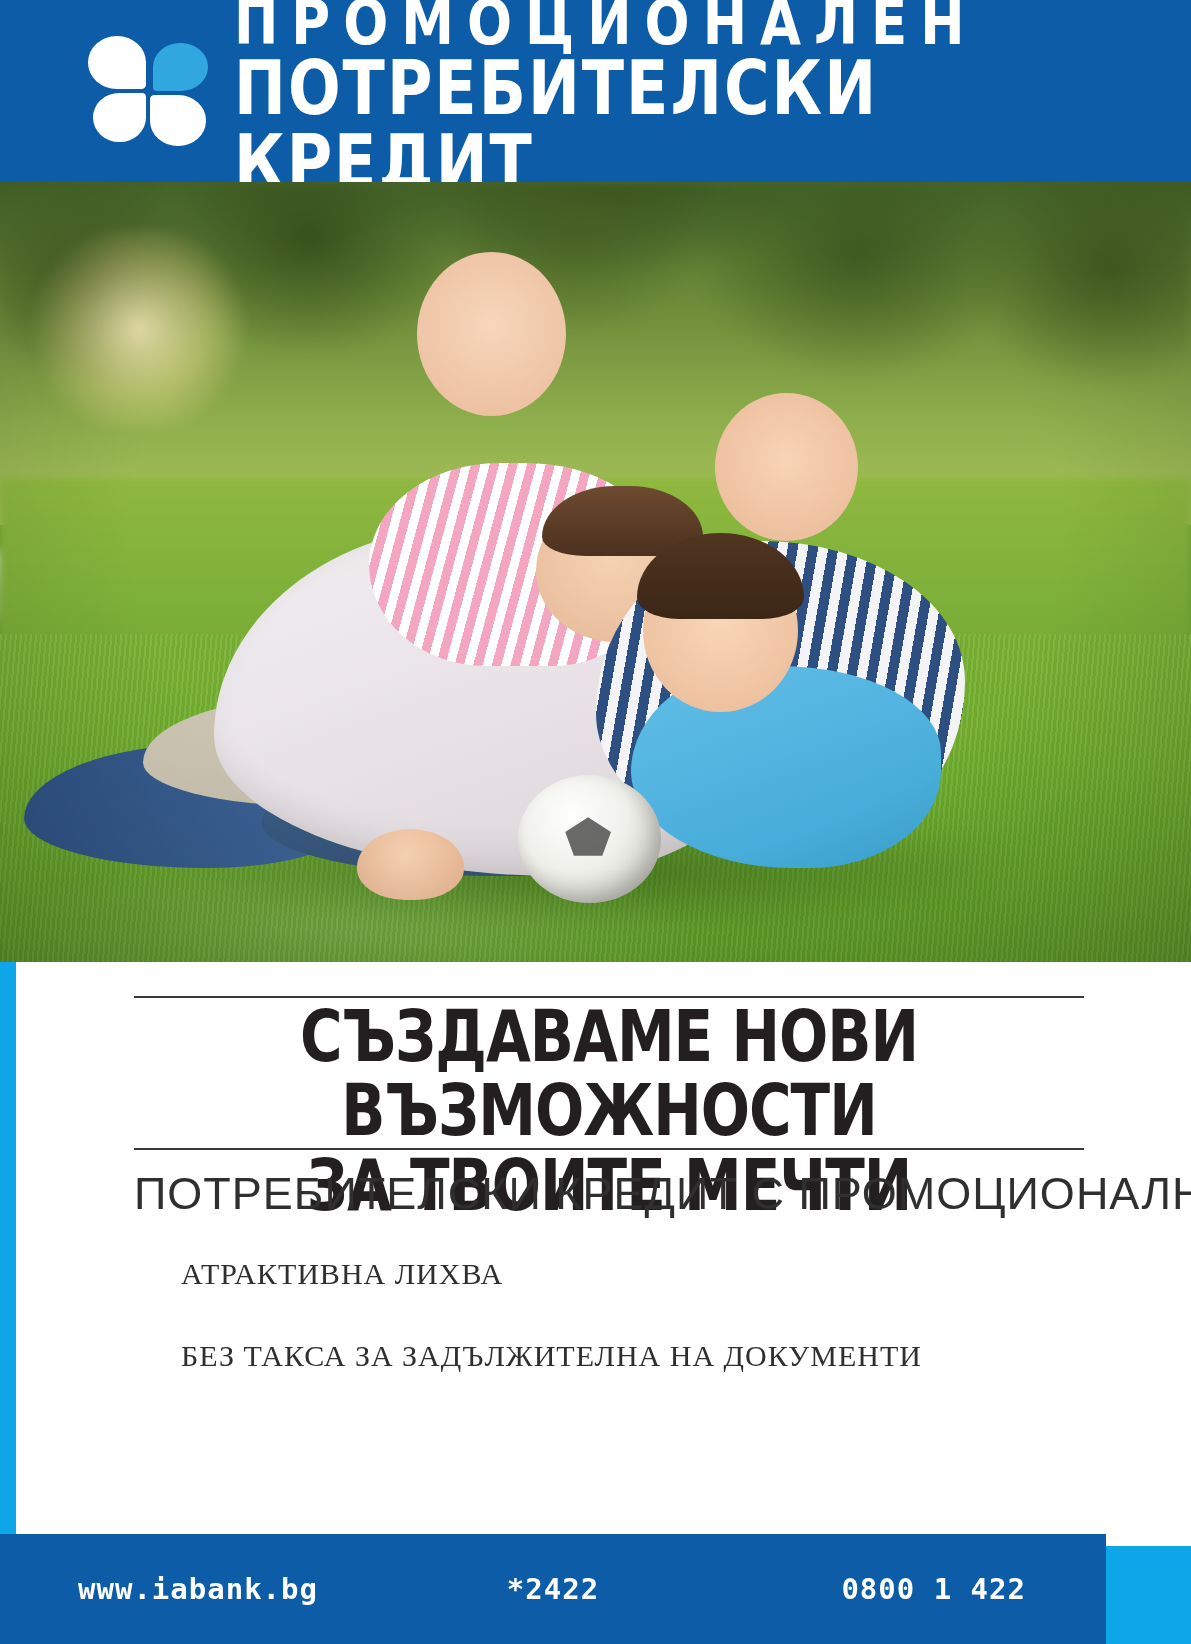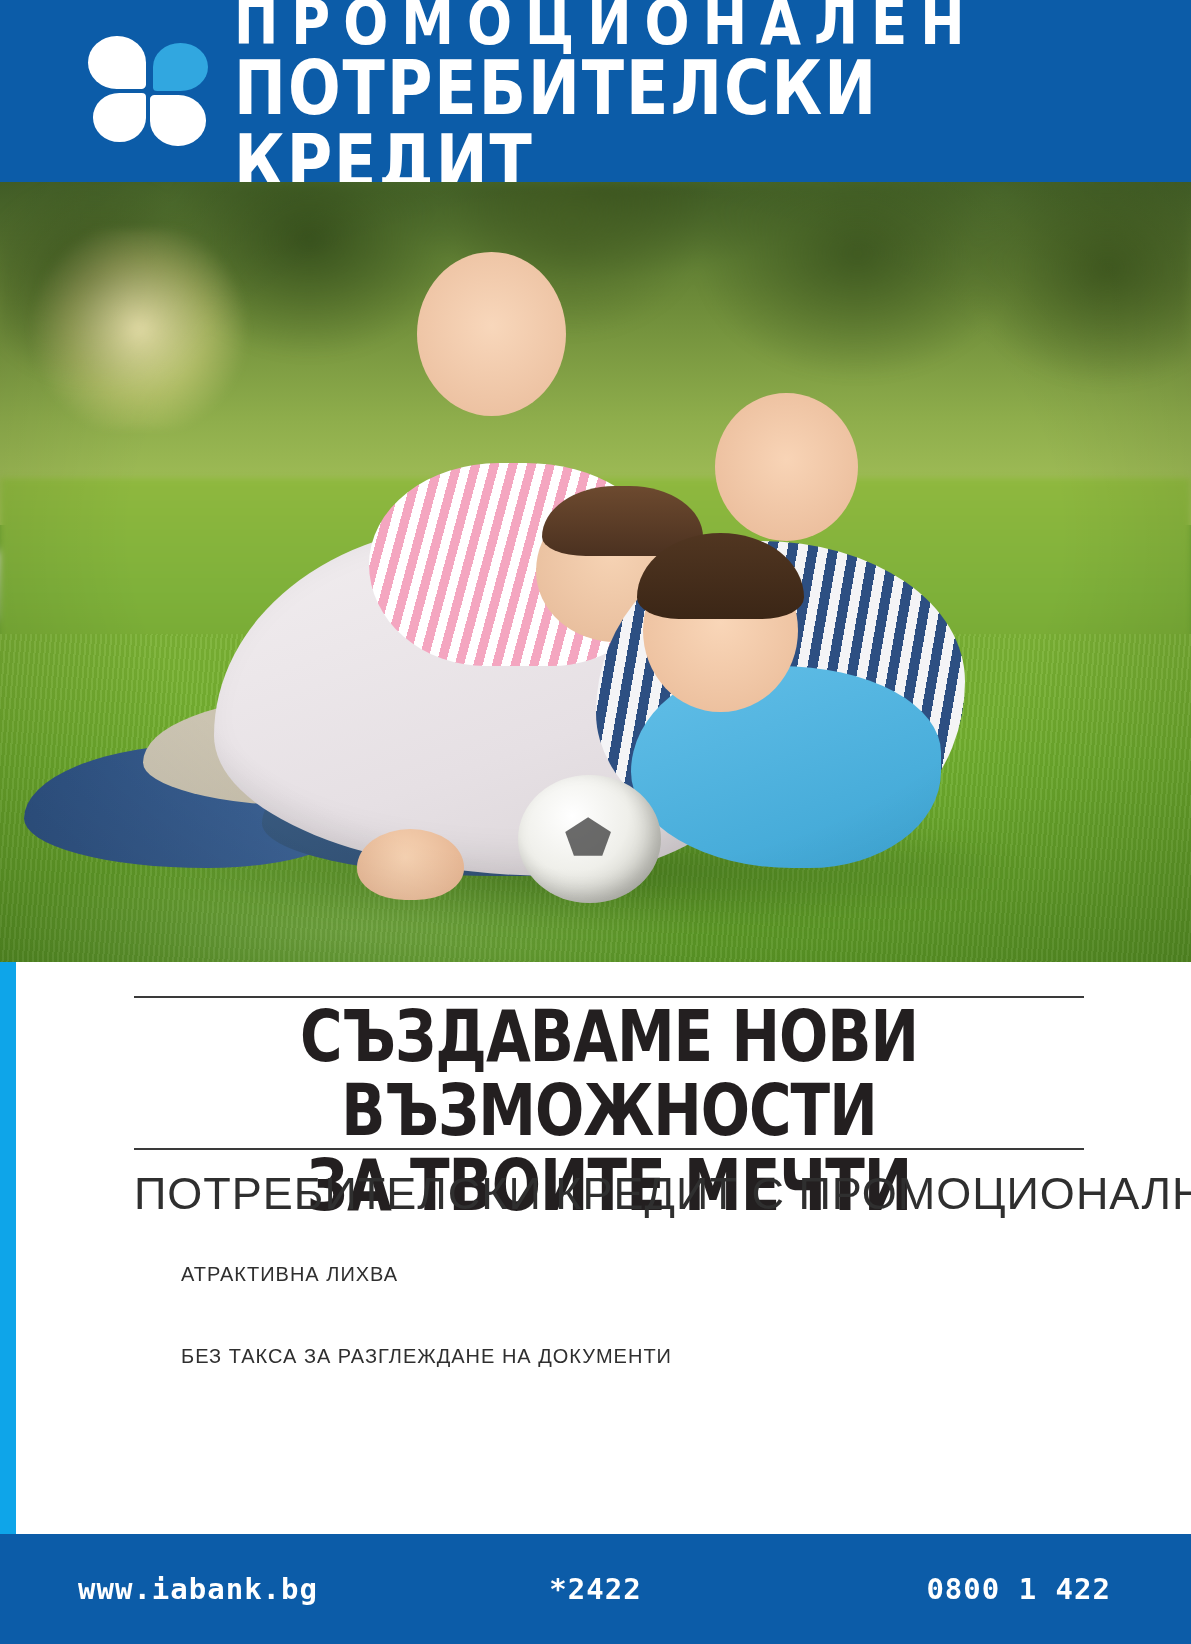--- a/index.html
+++ b/index.html
@@ -339,32 +339,32 @@
   }
   .bullet-icon {
     width: 28px;
     height: 28px;
     flex: none;
     margin-right: 19px;
     position: relative;
   }
   .bullet-text {
     color: #2f2f2f;
-    font-family: Liberation Sans, sans-serif;
-    font-size: 20px;
+    font-family: Liberation Serif, serif;
+    font-size: 30px;
     letter-spacing: 1px;
     white-space: nowrap;
   }
 
   
   .footer {
     position: absolute;
     left: 0;
     top: 1534px;
-    width: 1191px;
+    width: 1106px;
     height: 110px;
     background: #0c5ca8;
     display: flex;
     align-items: center;
   }
   .footer-item {
     color: #ffffff;
     font-family: "DejaVu Sans Mono", monospace;
     font-weight: bold;
     font-size: 29px;
@@ -471,21 +471,21 @@
         </span>
         <span class="bullet-text">АТРАКТИВНА ЛИХВА</span>
       </div>
 
       <div class="bullet">
         <span class="bullet-icon">
           <span class="mark">
             <span class="q1"></span><span class="q2"></span><span class="q3"></span><span class="q4"></span>
           </span>
         </span>
-        <span class="bullet-text">БЕЗ ТАКСА ЗА РАЗГЛЕЖДАНЕ НА ДОКУМЕНТИ</span>
+        <span class="bullet-text">БЕЗ ТАКСА ЗА ЗАДЪЛЖИТЕЛНА НА ДОКУМЕНТИ</span>
       </div>
 
 
     </div>
   </div>
 
   <div class="footer">
     <span class="footer-item footer-left">www.iabank.bg</span>
     <span class="footer-item footer-mid">*2422</span>
     <span class="footer-item footer-right">0800 1 422</span>

